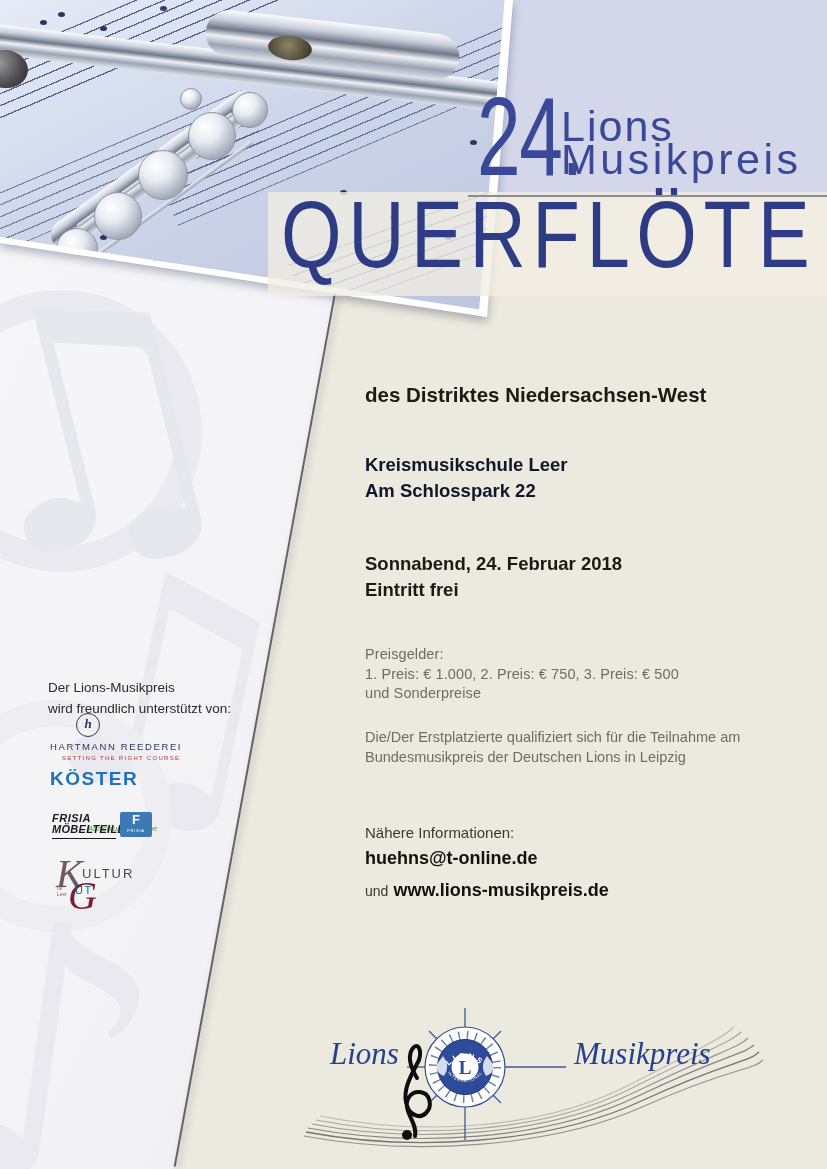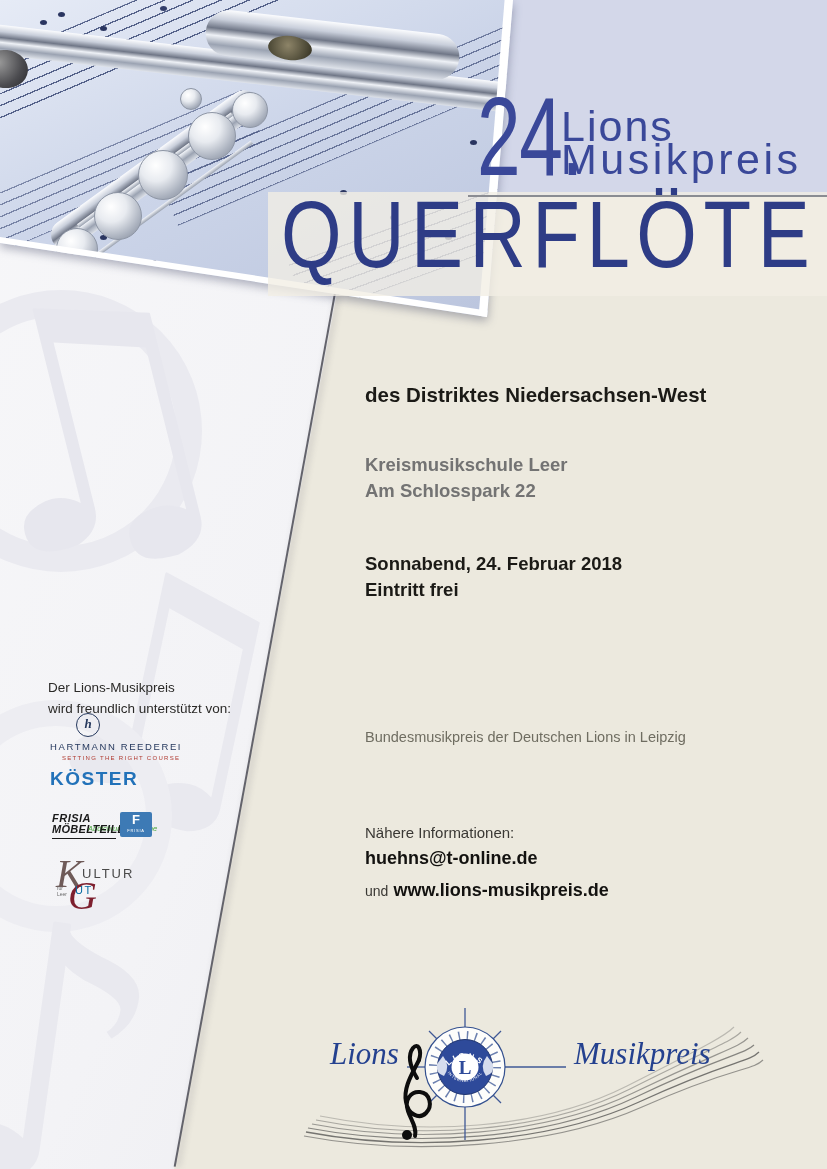--- a/index.html
+++ b/index.html
@@ -42,21 +42,21 @@
   .m-l1{position:absolute;left:561px;top:105px;font-size:43px;line-height:1;color:#3a4899;letter-spacing:2px;z-index:10;}
   .m-l2{position:absolute;left:561px;top:138px;font-size:43px;line-height:1;color:#3a4899;letter-spacing:3.5px;z-index:10;}
   .q-strip{position:absolute;left:268px;top:192px;width:559px;height:104px;
            background:rgba(242,238,228,.78);z-index:8;}
   .q-text{position:absolute;left:281px;top:187px;font-size:95px;line-height:1;font-weight:400;
           color:#2e3c86;letter-spacing:8px;transform:scaleX(.82);transform-origin:left top;z-index:9;}
 
   
   .txt{position:absolute;left:333px;z-index:9;margin-left:32px;}
   .district{top:383px;font-size:20.5px;font-weight:bold;color:#1b1a16;}
-  .venue{top:452px;font-size:18.5px;font-weight:bold;color:#737373;line-height:25.5px;}
+  .venue{top:452px;font-size:18.5px;font-weight:bold;color:#0f172a;line-height:25.5px;}
   .event{top:551px;font-size:18.5px;font-weight:bold;color:#1b1a16;line-height:26px;}
   .prizes{top:645px;font-size:14.5px;color:#6f6d61;line-height:19.5px;letter-spacing:.1px;}
   .qual{top:728px;font-size:14.5px;color:#6f6d61;line-height:19.5px;}
   .info{top:824px;font-size:15px;color:#3a3834;}
   .email{top:848px;font-size:18px;font-weight:bold;color:#131210;}
   .site{top:880px;font-size:18px;font-weight:bold;color:#131210;}
   .site .pre{font-size:14px;font-weight:normal;color:#3a3834;}
 
   
   .sp{position:absolute;z-index:9;}
@@ -147,22 +147,28 @@
   <div class="txt venue">
     <div>Kreismusikschule Leer</div>
     <div>Am Schlosspark 22</div>
   </div>
 
   <div class="txt event">
     <div>Sonnabend, 24. Februar 2018</div>
     <div>Eintritt frei</div>
   </div>
 
+  <div class="txt prizes">
+    <div>Preisgelder:</div>
+    <div>1. Preis: € 1.000, 2. Preis: € 750, 3. Preis: € 500</div>
+    <div>und Sonderpreise</div>
+  </div>
 
   <div class="txt qual">
+    <div>Die/Der Erstplatzierte qualifiziert sich für die Teilnahme am</div>
     <div>Bundesmusikpreis der Deutschen Lions in Leipzig</div>
   </div>
 
   <div class="txt info">Nähere Informationen:</div>
   <div class="txt email">huehns@t-online.de</div>
   <div class="txt site">
     <span class="pre">und</span>
     <span>www.lions-musikpreis.de</span>
   </div>
 

